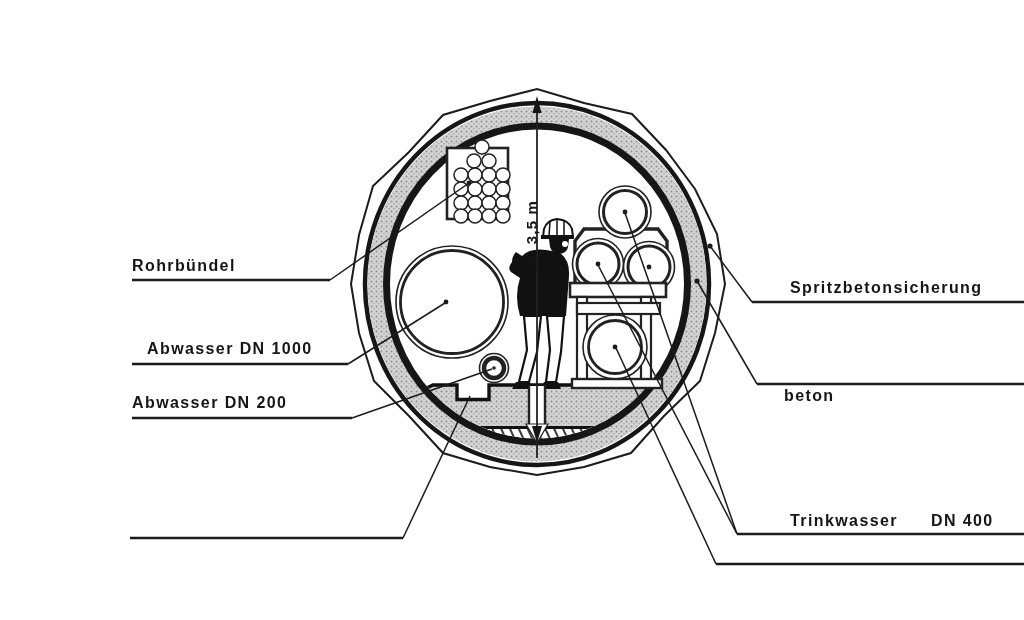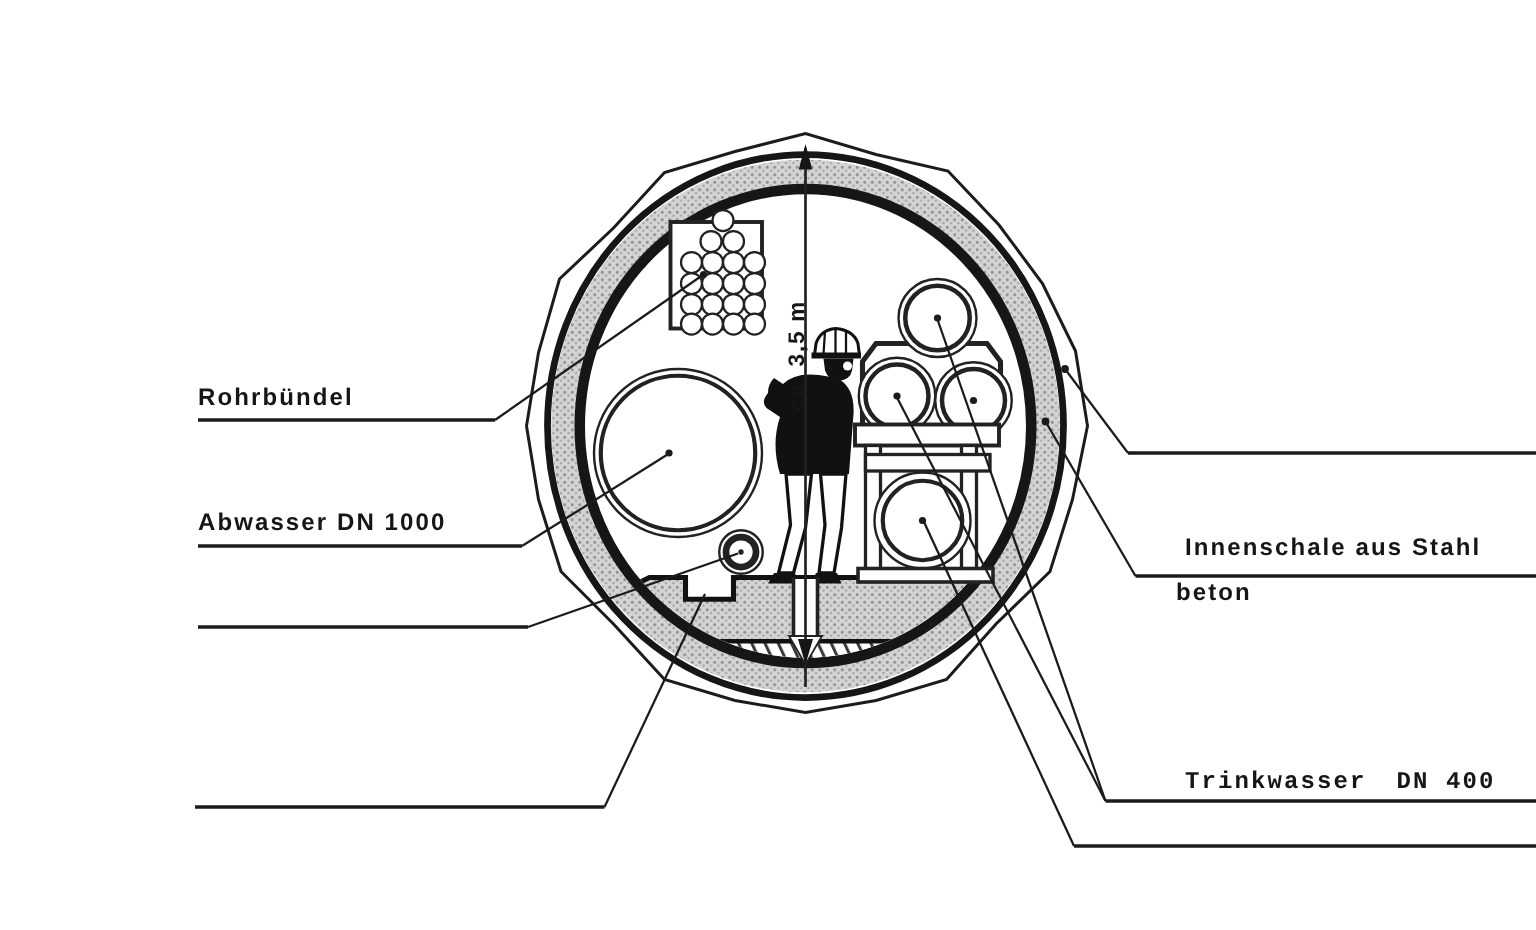--- a/index.html
+++ b/index.html
@@ -167,24 +167,25 @@
       <circle cx="697" cy="281" r="2.6"></circle>
       <circle cx="625" cy="212" r="2.4"></circle>
       <circle cx="598" cy="264" r="2.4"></circle>
       <circle cx="649" cy="267" r="2.4"></circle>
       <circle cx="615" cy="347" r="2.4"></circle>
     </g>
   </g>
 </svg>
 
 <div class="lbl" style="left:132px;top:257px;">Rohrbündel</div>
-<div class="lbl" style="left:132px;top:340px;">Abwasser DN 1000</div>
+<div class="lbl" style="left:147px;top:340px;">Abwasser DN 1000</div>
+<div class="lbl" style="left:132px;top:394px;">Abwasser DN 200</div>
 
-<div class="lbl" style="left:790px;top:357px;">Innenschale aus Stahl</div>
+<div class="lbl" style="left:790px;top:279px;">Spritzbetonsicherung</div>
 <div class="lbl" style="left:784px;top:387px;">beton</div>
 
-<div class="lbl" style="left:790px;top:512px;font-family:Liberation Mono, monospace;">
+<div class="lbl" style="left:790px;top:512px;">
   <span class="dncol">Trinkwasser</span><span>DN 400</span>
 </div>
 
 <div class="dimlbl">ca. 3,5 m</div>
 
 </div>
 
 </body></html>

